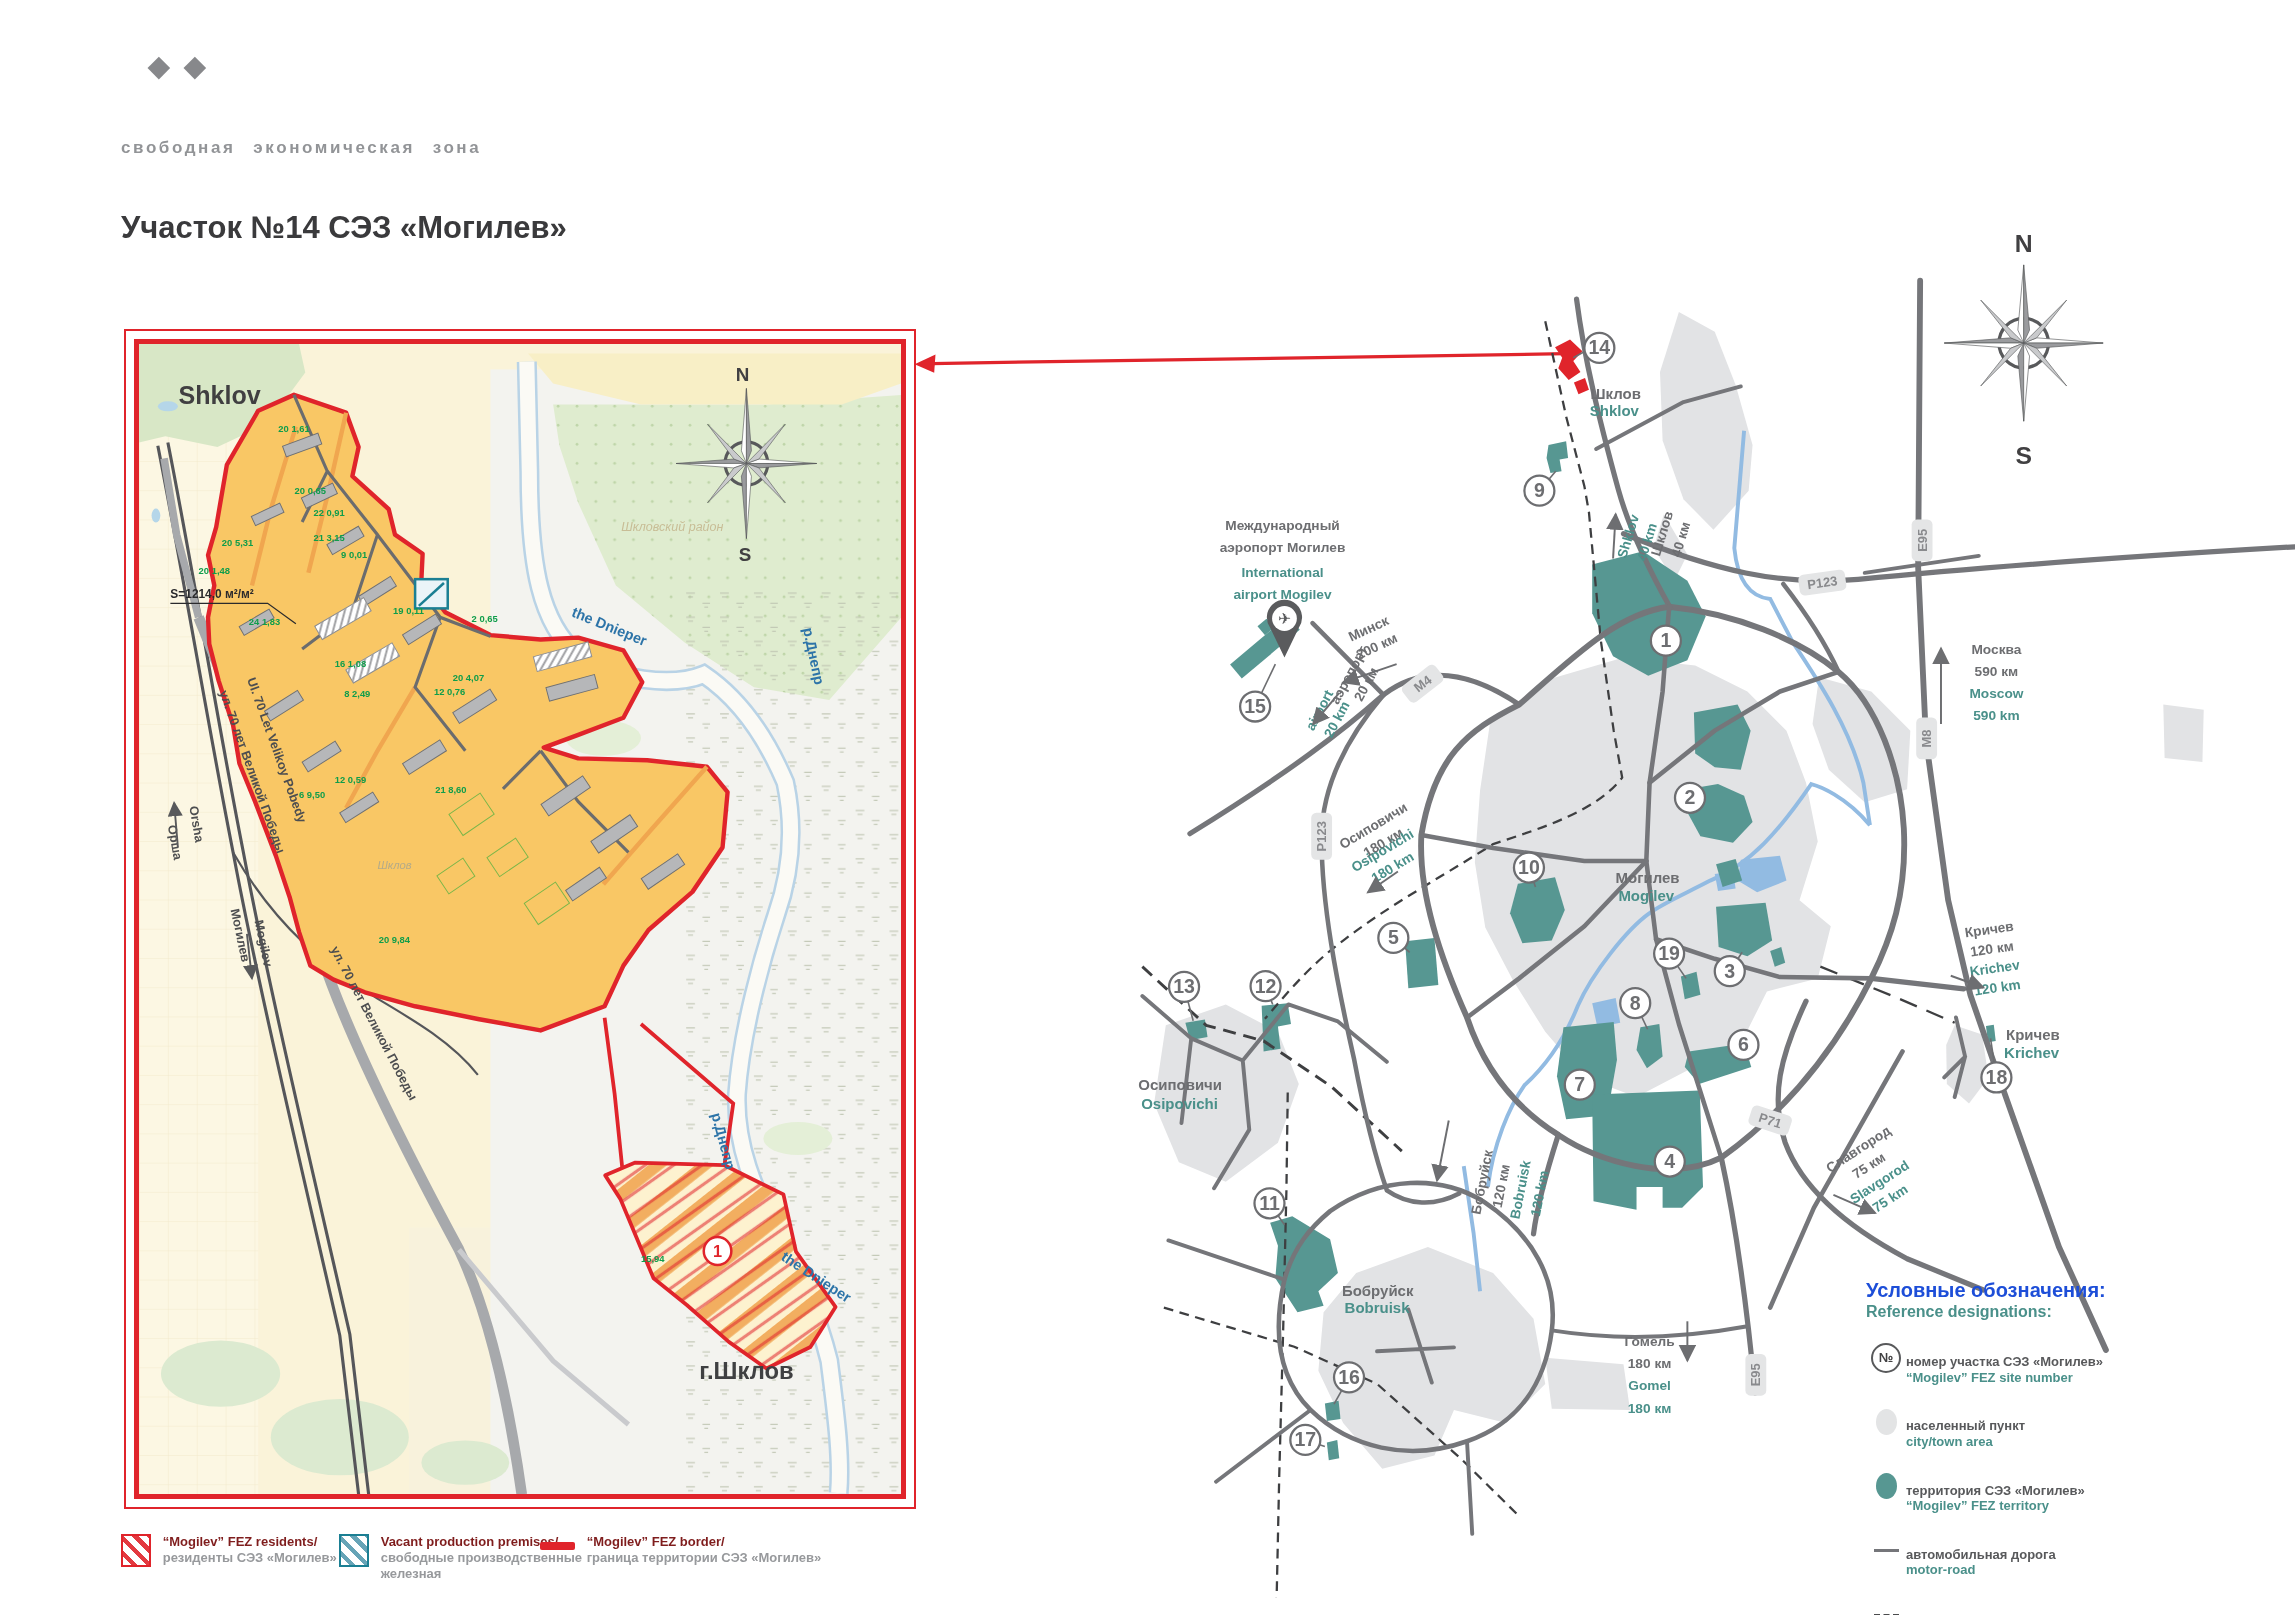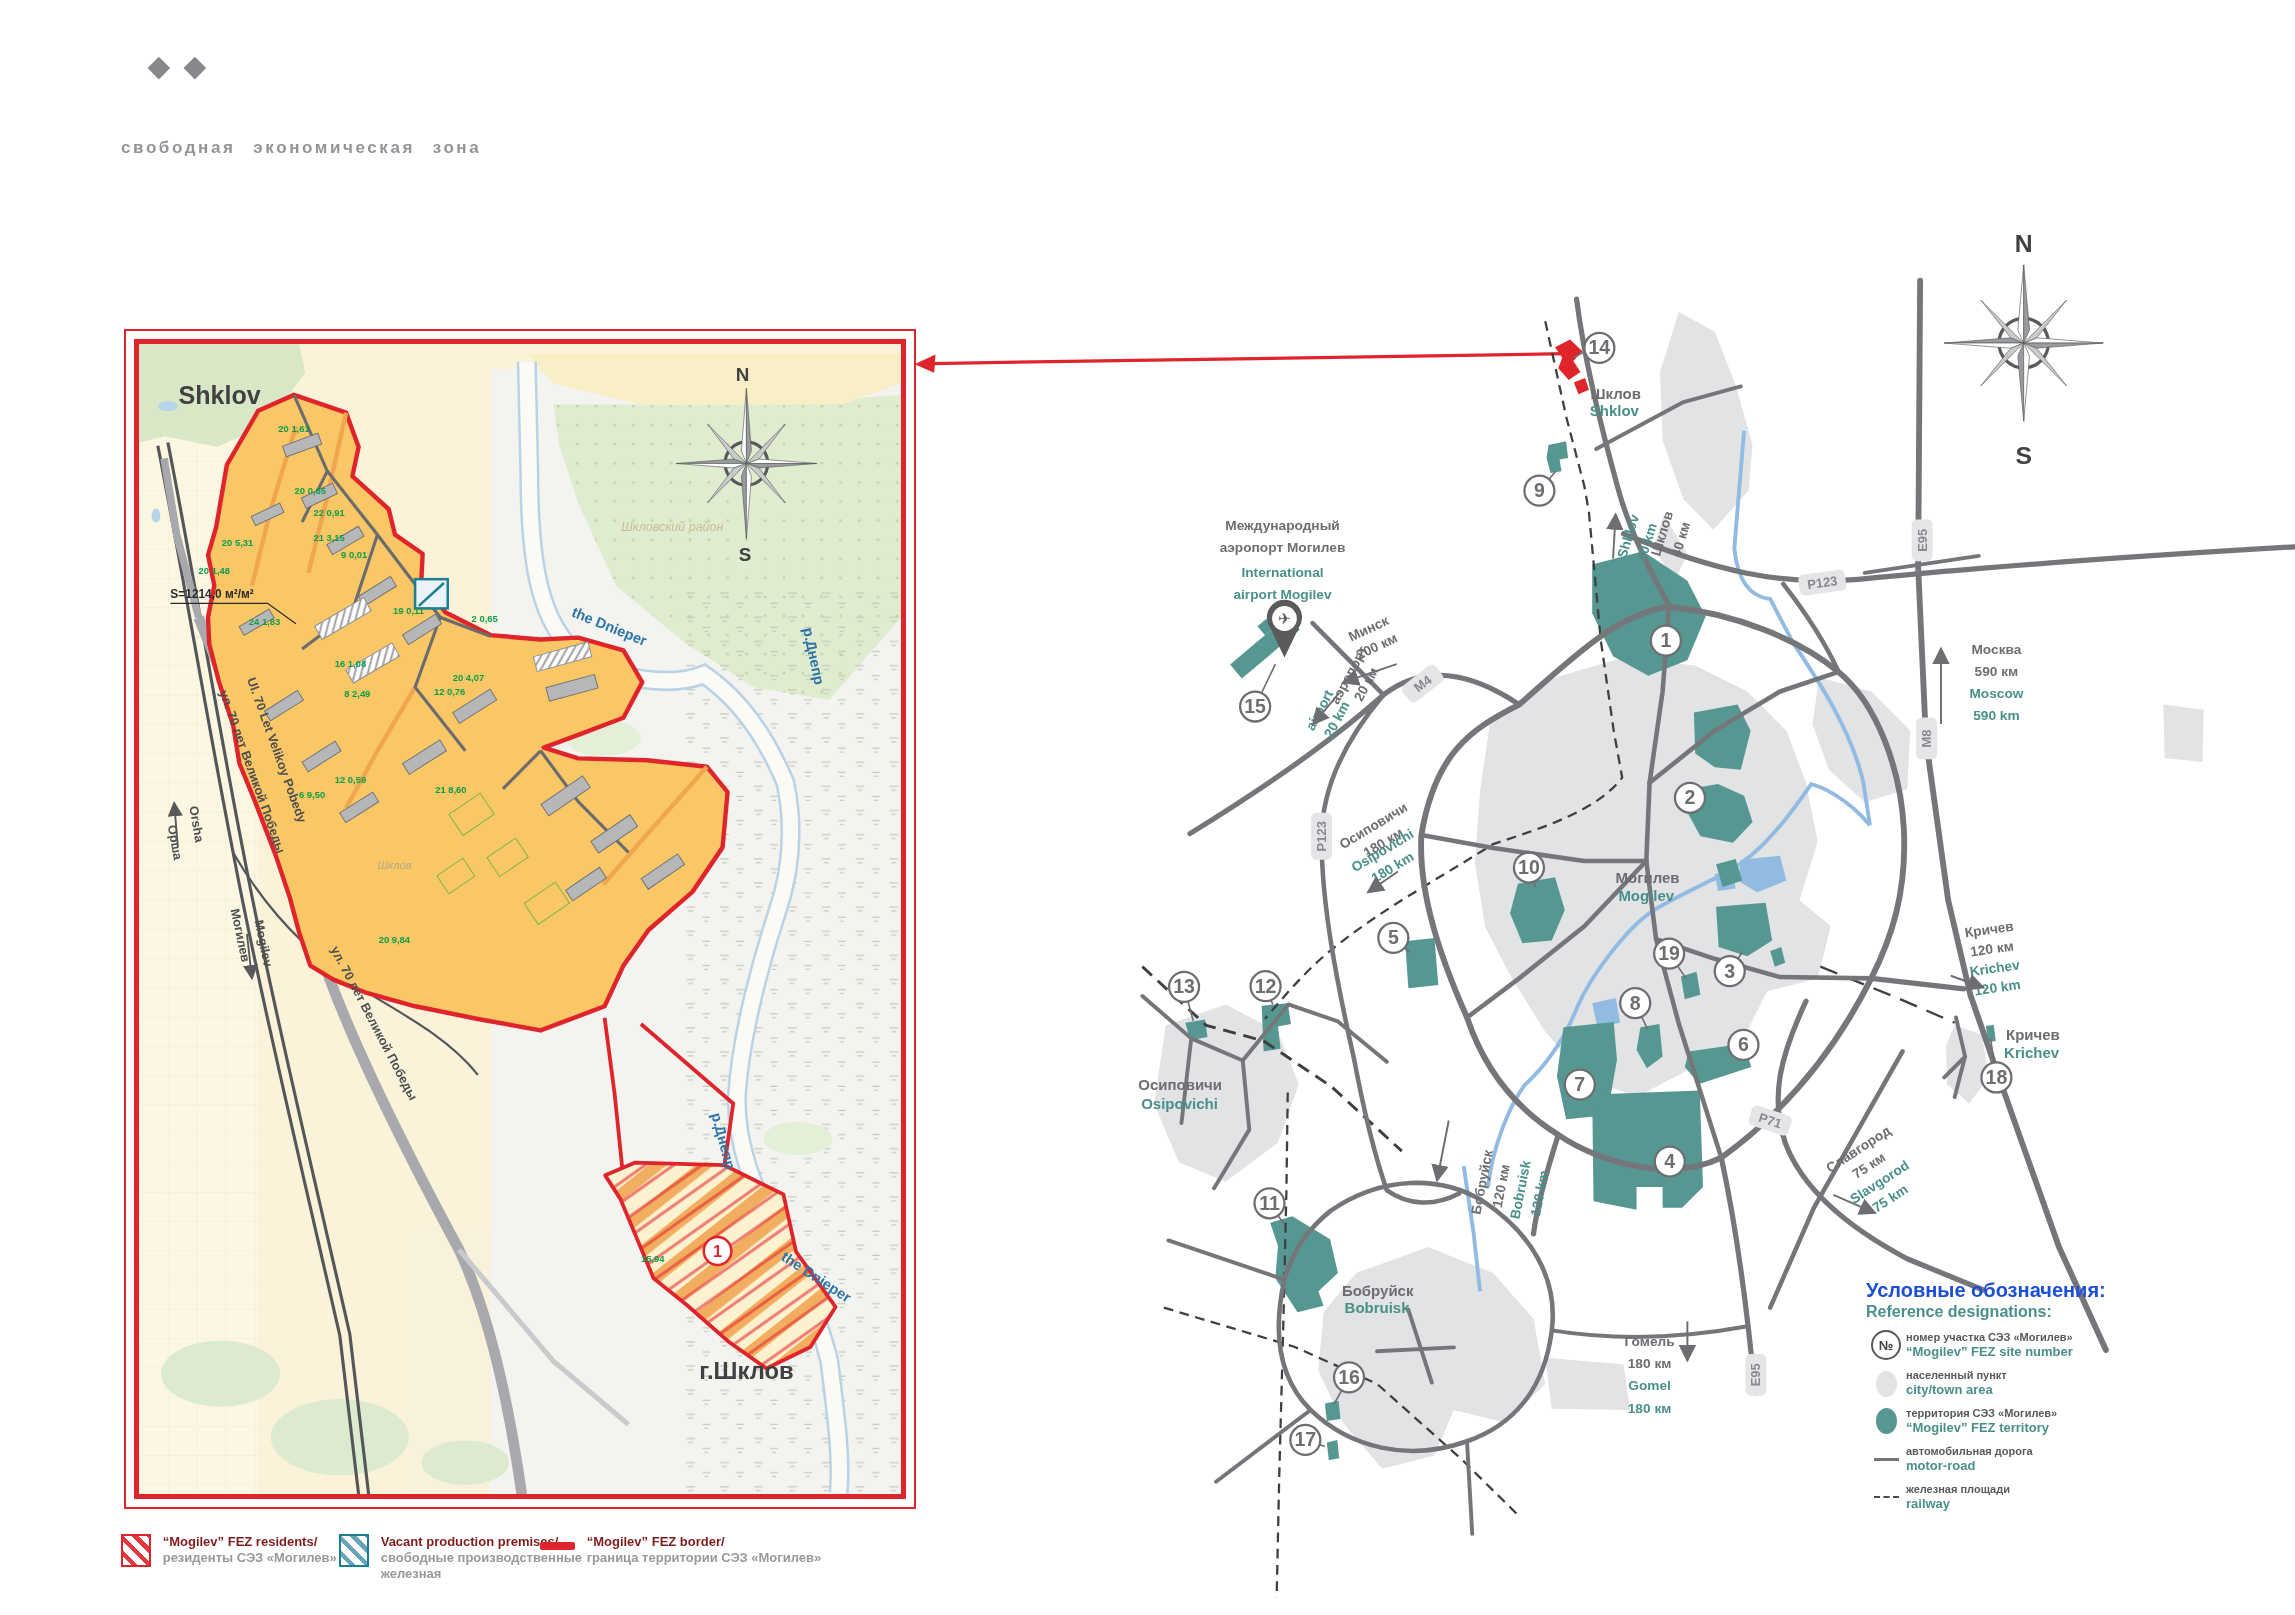--- a/index.html
+++ b/index.html
@@ -40,40 +40,41 @@
   .ref-title-ru{font-size:20px;font-weight:bold;color:#1d4ed8;}
   .ref-title-en{font-size:16px;font-weight:bold;color:#4a908a;margin-top:1.3px;}
   .ref-row{display:flex;align-items:center;margin-top:9px;}
   .ref-icon{width:40px;flex:0 0 40px;display:flex;justify-content:center;}
   .ref-num{width:26px;height:26px;border:2px solid #58595b;border-radius:50%;color:#414042;
         font-size:13px;font-weight:bold;display:flex;align-items:center;justify-content:center;}
   .ref-ell{width:21px;height:26px;border-radius:50%;background:#e3e4e5;}
   .ref-ell.teal{background:#579792;}
   .ref-line{width:25px;height:2.6px;background:#75767a;}
   .ref-dash{width:25px;height:0;border-top:2.6px dashed #4a4b4d;}
-  .ref-ru{font-size:11px;font-weight:bold;color:#58595b;line-height:1.2;}
+  .ref-ru{font-size:13px;font-weight:bold;color:#58595b;line-height:1.2;margin-top:24px;}
   .ref-en{font-size:13px;font-weight:bold;color:#4a908a;line-height:1.2;}
   
   .bl-item{position:absolute;display:flex;}
   .bl-box{width:30px;height:33px;box-sizing:border-box;}
   .bl-res{border:2px solid #e0242b;background:repeating-linear-gradient(45deg,#fff 0 5.9px,rgba(224,36,43,.9) 5.9px 10.4px);}
   .bl-vac{border:2.6px solid #1b7f93;background:repeating-linear-gradient(45deg,#fff 0 5.9px,rgba(76,148,170,.85) 5.9px 10.4px);}
   .bl-bar{width:35px;height:8.5px;background:#e0242b;border-radius:2px;margin-top:7.8px;}
   .bl-text{margin-left:11.7px;}
   .bl-en{font-size:13px;font-weight:bold;color:#7f1d1d;line-height:1.22;}
   .bl-ru{font-size:13px;font-weight:bold;color:#97999c;line-height:1.22;}
 </style>
 </head>
 <body>
 
 <div class="page">
 
   <div class="logo-accent acc1"></div>
   <div class="logo-accent acc2"></div>
   <div class="subtitle">свободная экономическая зона</div>
+  <h1 class="title">Участок №14 СЭЗ «Могилев»</h1>
 
   <div class="detail-frame">
     <div class="detail-inner">
       <svg viewBox="0 0 1215 1810" preserveAspectRatio="none">
         <defs>
           <pattern id="grid" width="46" height="46" patternUnits="userSpaceOnUse">
             <path d="M0,0 H46 M0,0 V46" stroke="#eadfb6" stroke-width="1.5" fill="none"></path>
           </pattern>
           <pattern id="dotsF" width="30" height="30" patternUnits="userSpaceOnUse">
             <circle cx="8" cy="8" r="2.2" fill="#a9c68f"></circle>

